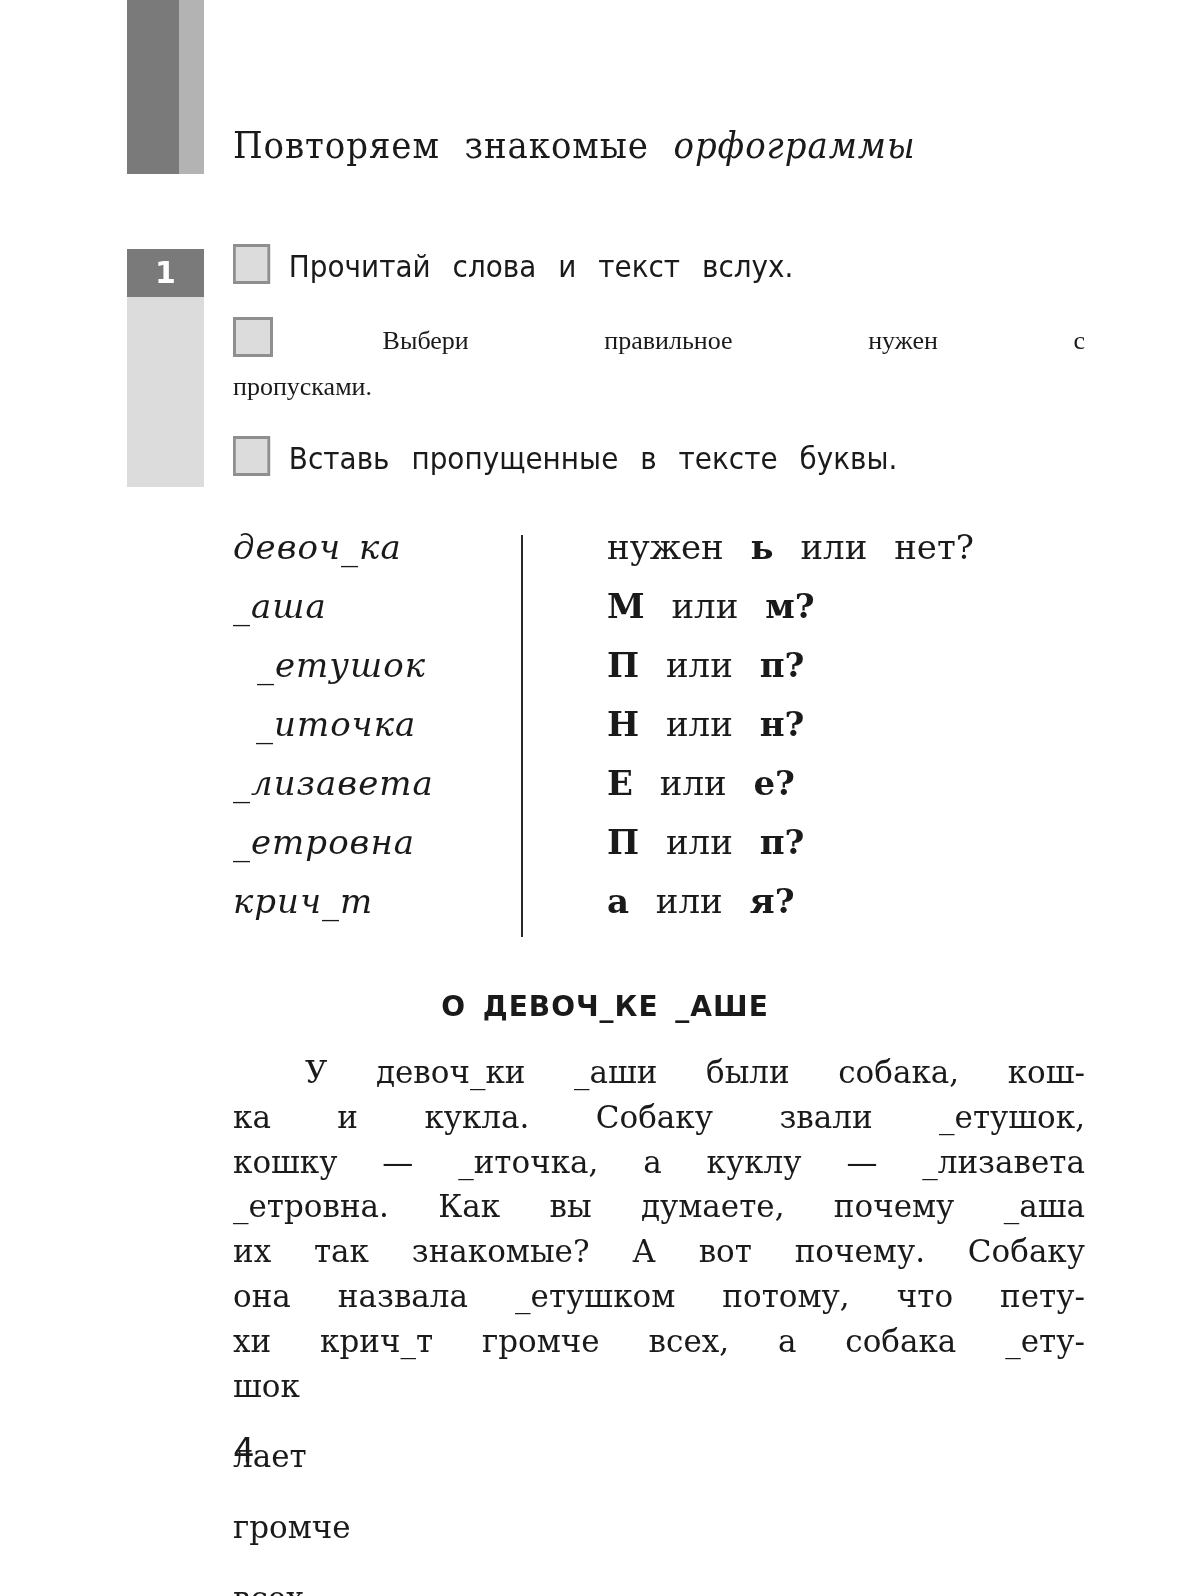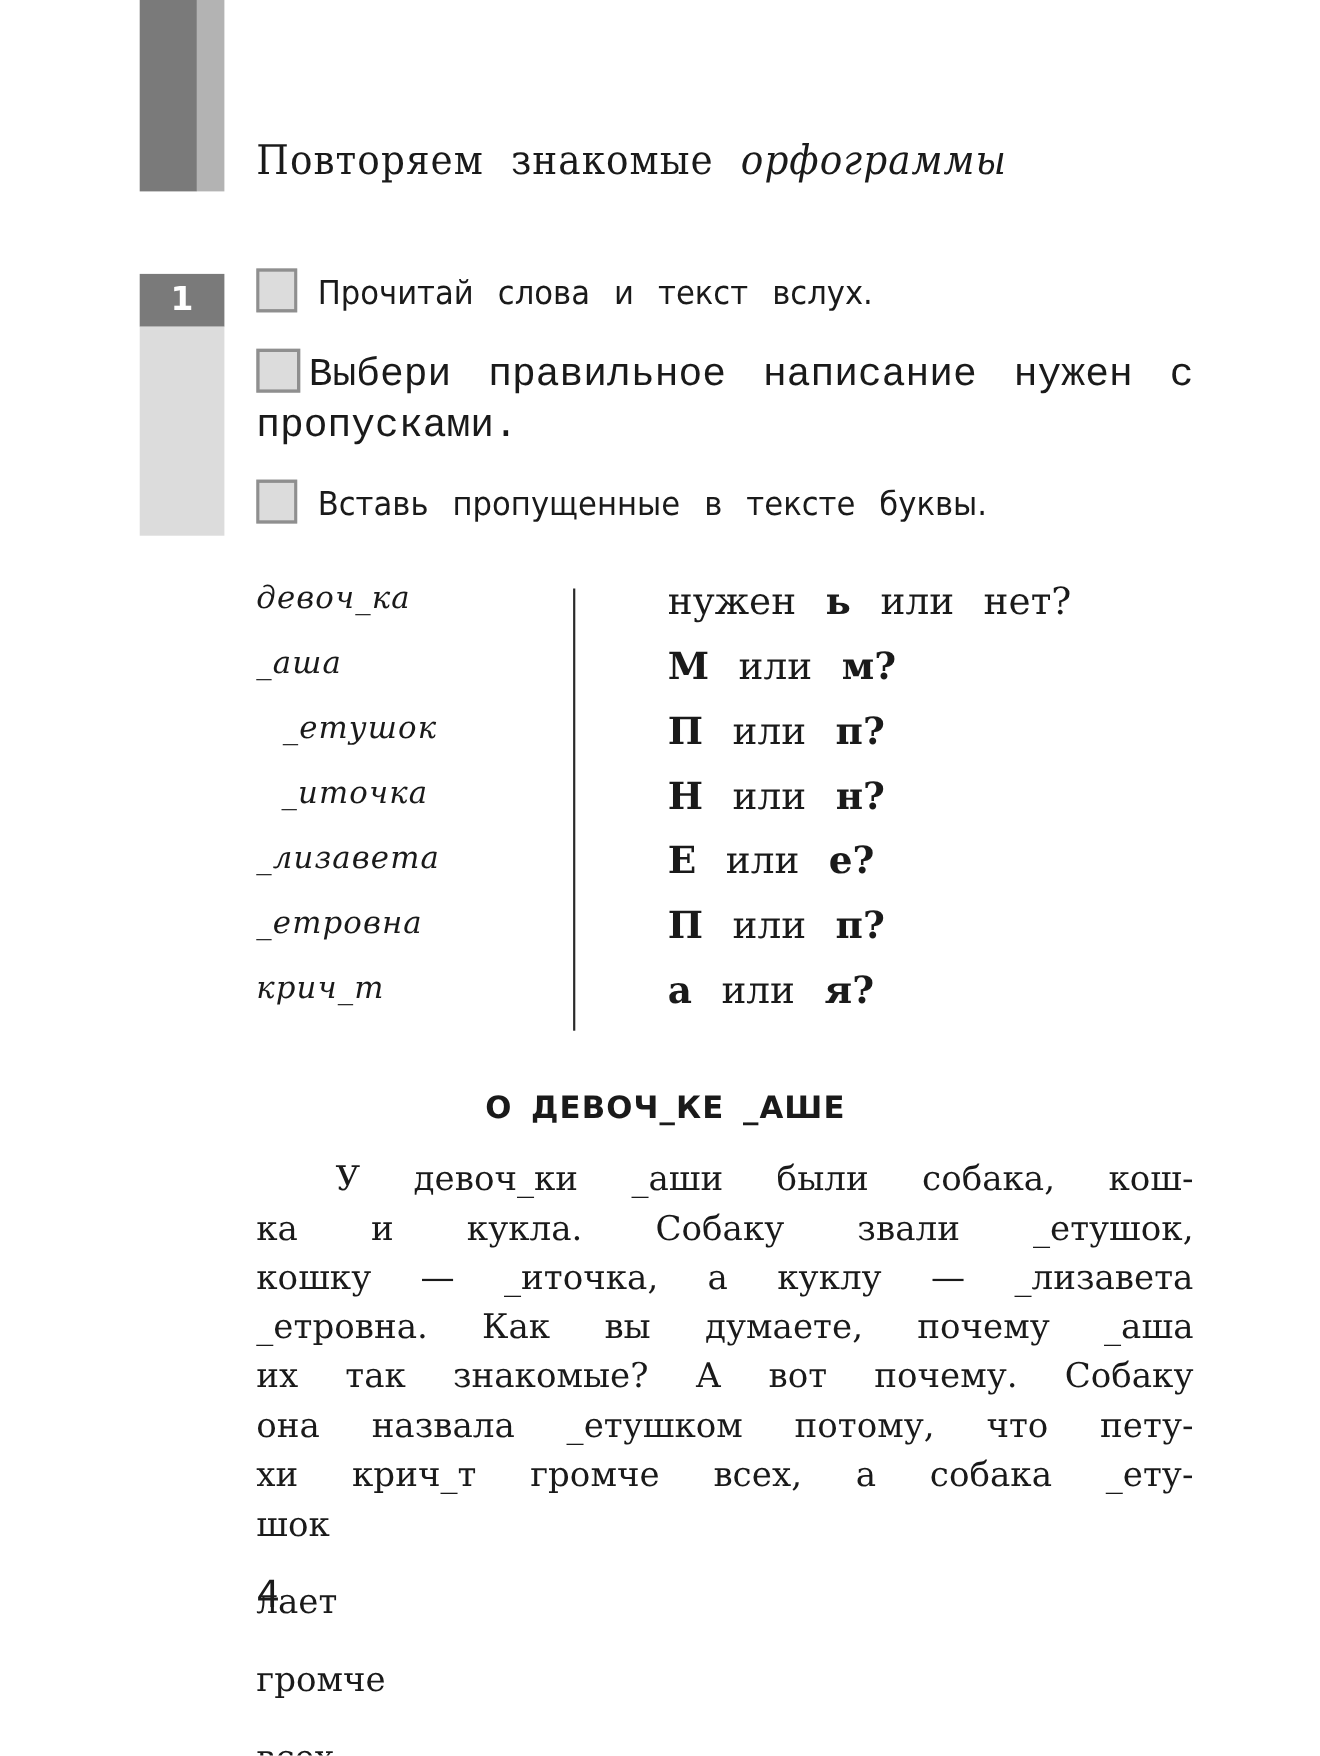--- a/index.html
+++ b/index.html
@@ -5,24 +5,24 @@
   html, body { margin:0; padding:0; background:#ffffff; }
   body { width:1200px; height:1596px; position:relative; overflow:hidden; color:#1a1a1a; }
   .bar-dark { position:absolute; left:127px; top:0; width:52px; height:174px; background:#7a7a7a; }
   .bar-light { position:absolute; left:179px; top:0; width:25px; height:174px; background:#b3b3b3; }
   .title { position:absolute; left:233px; top:124px; font-family:"DejaVu Serif", "Liberation Serif", serif; font-size:37px; letter-spacing:1px; word-spacing:14px; color:#1a1a1a; white-space:nowrap; transform:scaleX(0.92); transform-origin:left; }
   .title .it { font-style:italic; }
   .task-num { position:absolute; left:127px; top:249px; width:77px; height:48px; background:#7a7a7a; color:#fff; font-family:"DejaVu Sans", sans-serif; font-weight:bold; font-size:30px; text-align:center; line-height:48px; }
   .task-strip { position:absolute; left:127px; top:297px; width:77px; height:190px; background:#dcdcdc; }
   .instr { position:absolute; left:233px; font-family:"DejaVu Sans", "Liberation Sans", sans-serif; font-size:30px; color:#1a1a1a; word-spacing:14px; white-space:nowrap; transform:scaleX(0.93); transform-origin:left; }
   .cb { display:inline-block; width:40px; height:40px; background:#dcdcdc; border:3px solid #8f8f8f; vertical-align:middle; margin-right:20px; position:relative; top:-4px; box-sizing:border-box; }
-  .instr2 { position:absolute; left:233px; top:318px; width:852px; font-family:Liberation Mono, monospace; font-size:36px; line-height:46px; text-align:justify; text-align-last:left; }
+  .instr2 { position:absolute; left:233px; top:318px; width:852px; font-family:Liberation Serif, serif; font-size:26px; line-height:46px; text-align:justify; text-align-last:left; }
   .instr2 .l1 { display:flex; justify-content:space-between; align-items:center; }
   .vline { position:absolute; left:521px; top:535px; width:2px; height:402px; background:#2a2a2a; }
-  .word { position:absolute; left:233px; font-family:"DejaVu Serif","Liberation Serif",serif; font-style:italic; font-size:28px; color:#1a1a1a; letter-spacing:1px; white-space:nowrap; }
+  .word { position:absolute; left:233px; font-family:"DejaVu Serif","Liberation Serif",serif; font-style:italic; font-size:34px; color:#1a1a1a; letter-spacing:1px; white-space:nowrap; }
   .hint { position:absolute; left:607px; font-family:"DejaVu Serif","Liberation Serif",serif; font-size:34px; color:#1a1a1a; word-spacing:16px; white-space:nowrap; }
   .hint b { font-weight:bold; }
   .story-title { position:absolute; left:0; width:1092px; top:990px; text-align:center; font-family:"DejaVu Sans","Liberation Sans",sans-serif; font-weight:bold; font-size:28px; letter-spacing:1px; padding-left:118px; box-sizing:border-box; word-spacing:6px; }
   .story { position:absolute; left:233px; top:1050px; width:852px; font-family:"DejaVu Serif","Liberation Serif",serif; font-size:31px; line-height:44.8px; color:#1a1a1a; }
   .story .ln { display:flex; justify-content:space-between; white-space:nowrap; }
   .story .ln.last { justify-content:flex-start; gap:26px;flex-direction:column; }
   .story .ln.first { padding-left:72px; }
   .page-num { position:absolute; left:233px; top:1430px; font-family:"DejaVu Sans","Liberation Sans",sans-serif; font-size:34px; color:#1a1a1a; }
 </style>
 </head>
@@ -41,21 +41,20 @@
 
 <div class="instr" style="top:248px;">
   <span class="cb"></span><span>Прочитай слова и текст вслух.</span>
 </div>
 
 <div class="instr2">
   <div class="l1">
     <span class="cb" style="margin-right:0;"></span>
     <span style="margin-left:-26px">Выбери</span>
     <span>правильное</span>
-    <span>написание</span>
     <span>нужен</span>
     <span>с</span>
   </div>
   <div>пропусками.</div>
 </div>
 
 <div class="instr" style="top:440px;">
   <span class="cb"></span><span>Вставь пропущенные в тексте буквы.</span>
 </div>
 

